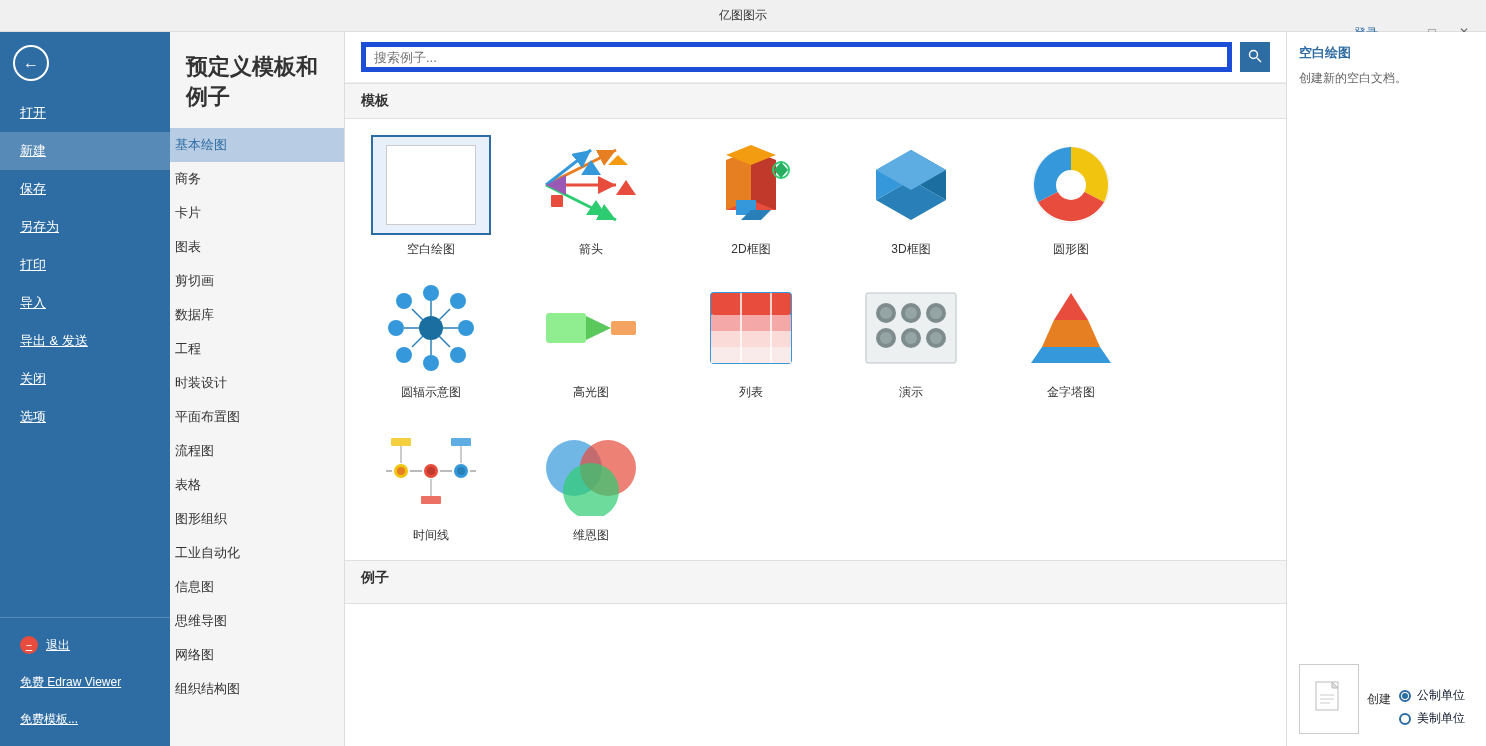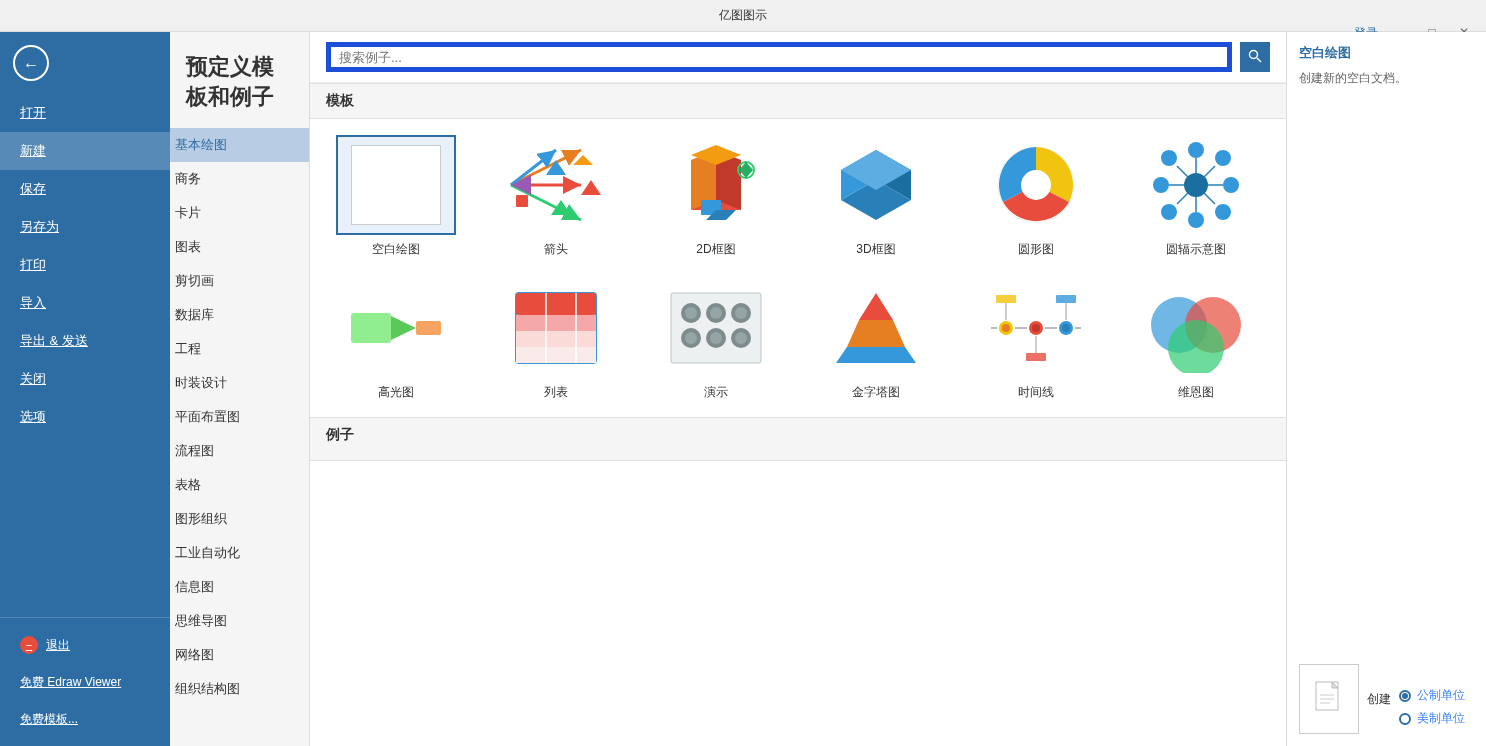--- a/index.html
+++ b/index.html
@@ -106,21 +106,21 @@
       background: #e74c3c;
       display: flex;
       align-items: center;
       justify-content: center;
       color: white;
       font-size: 11px;
     }
 
     
     .category-panel {
-      width: 140px;
+      width: 175px;
       background: #f5f5f5;
       border-right: 1px solid #ddd;
       display: flex;
       flex-direction: column;
       flex-shrink: 0;
     }
     .category-title {
       font-size: 22px;
       font-weight: bold;
       color: #333;
@@ -269,21 +269,21 @@
       display: flex;
       flex-direction: column;
       gap: 6px;
       margin-top: 16px;
     }
     .unit-option {
       display: flex;
       align-items: center;
       gap: 6px;
       font-size: 12px;
-      color: #3b82f6;
+      color: #0f172a;
       cursor: pointer;
     }
     .radio-circle {
       width: 12px;
       height: 12px;
       border-radius: 50%;
       border: 2px solid #2e6da4;
       display: flex;
       align-items: center;
       justify-content: center;

